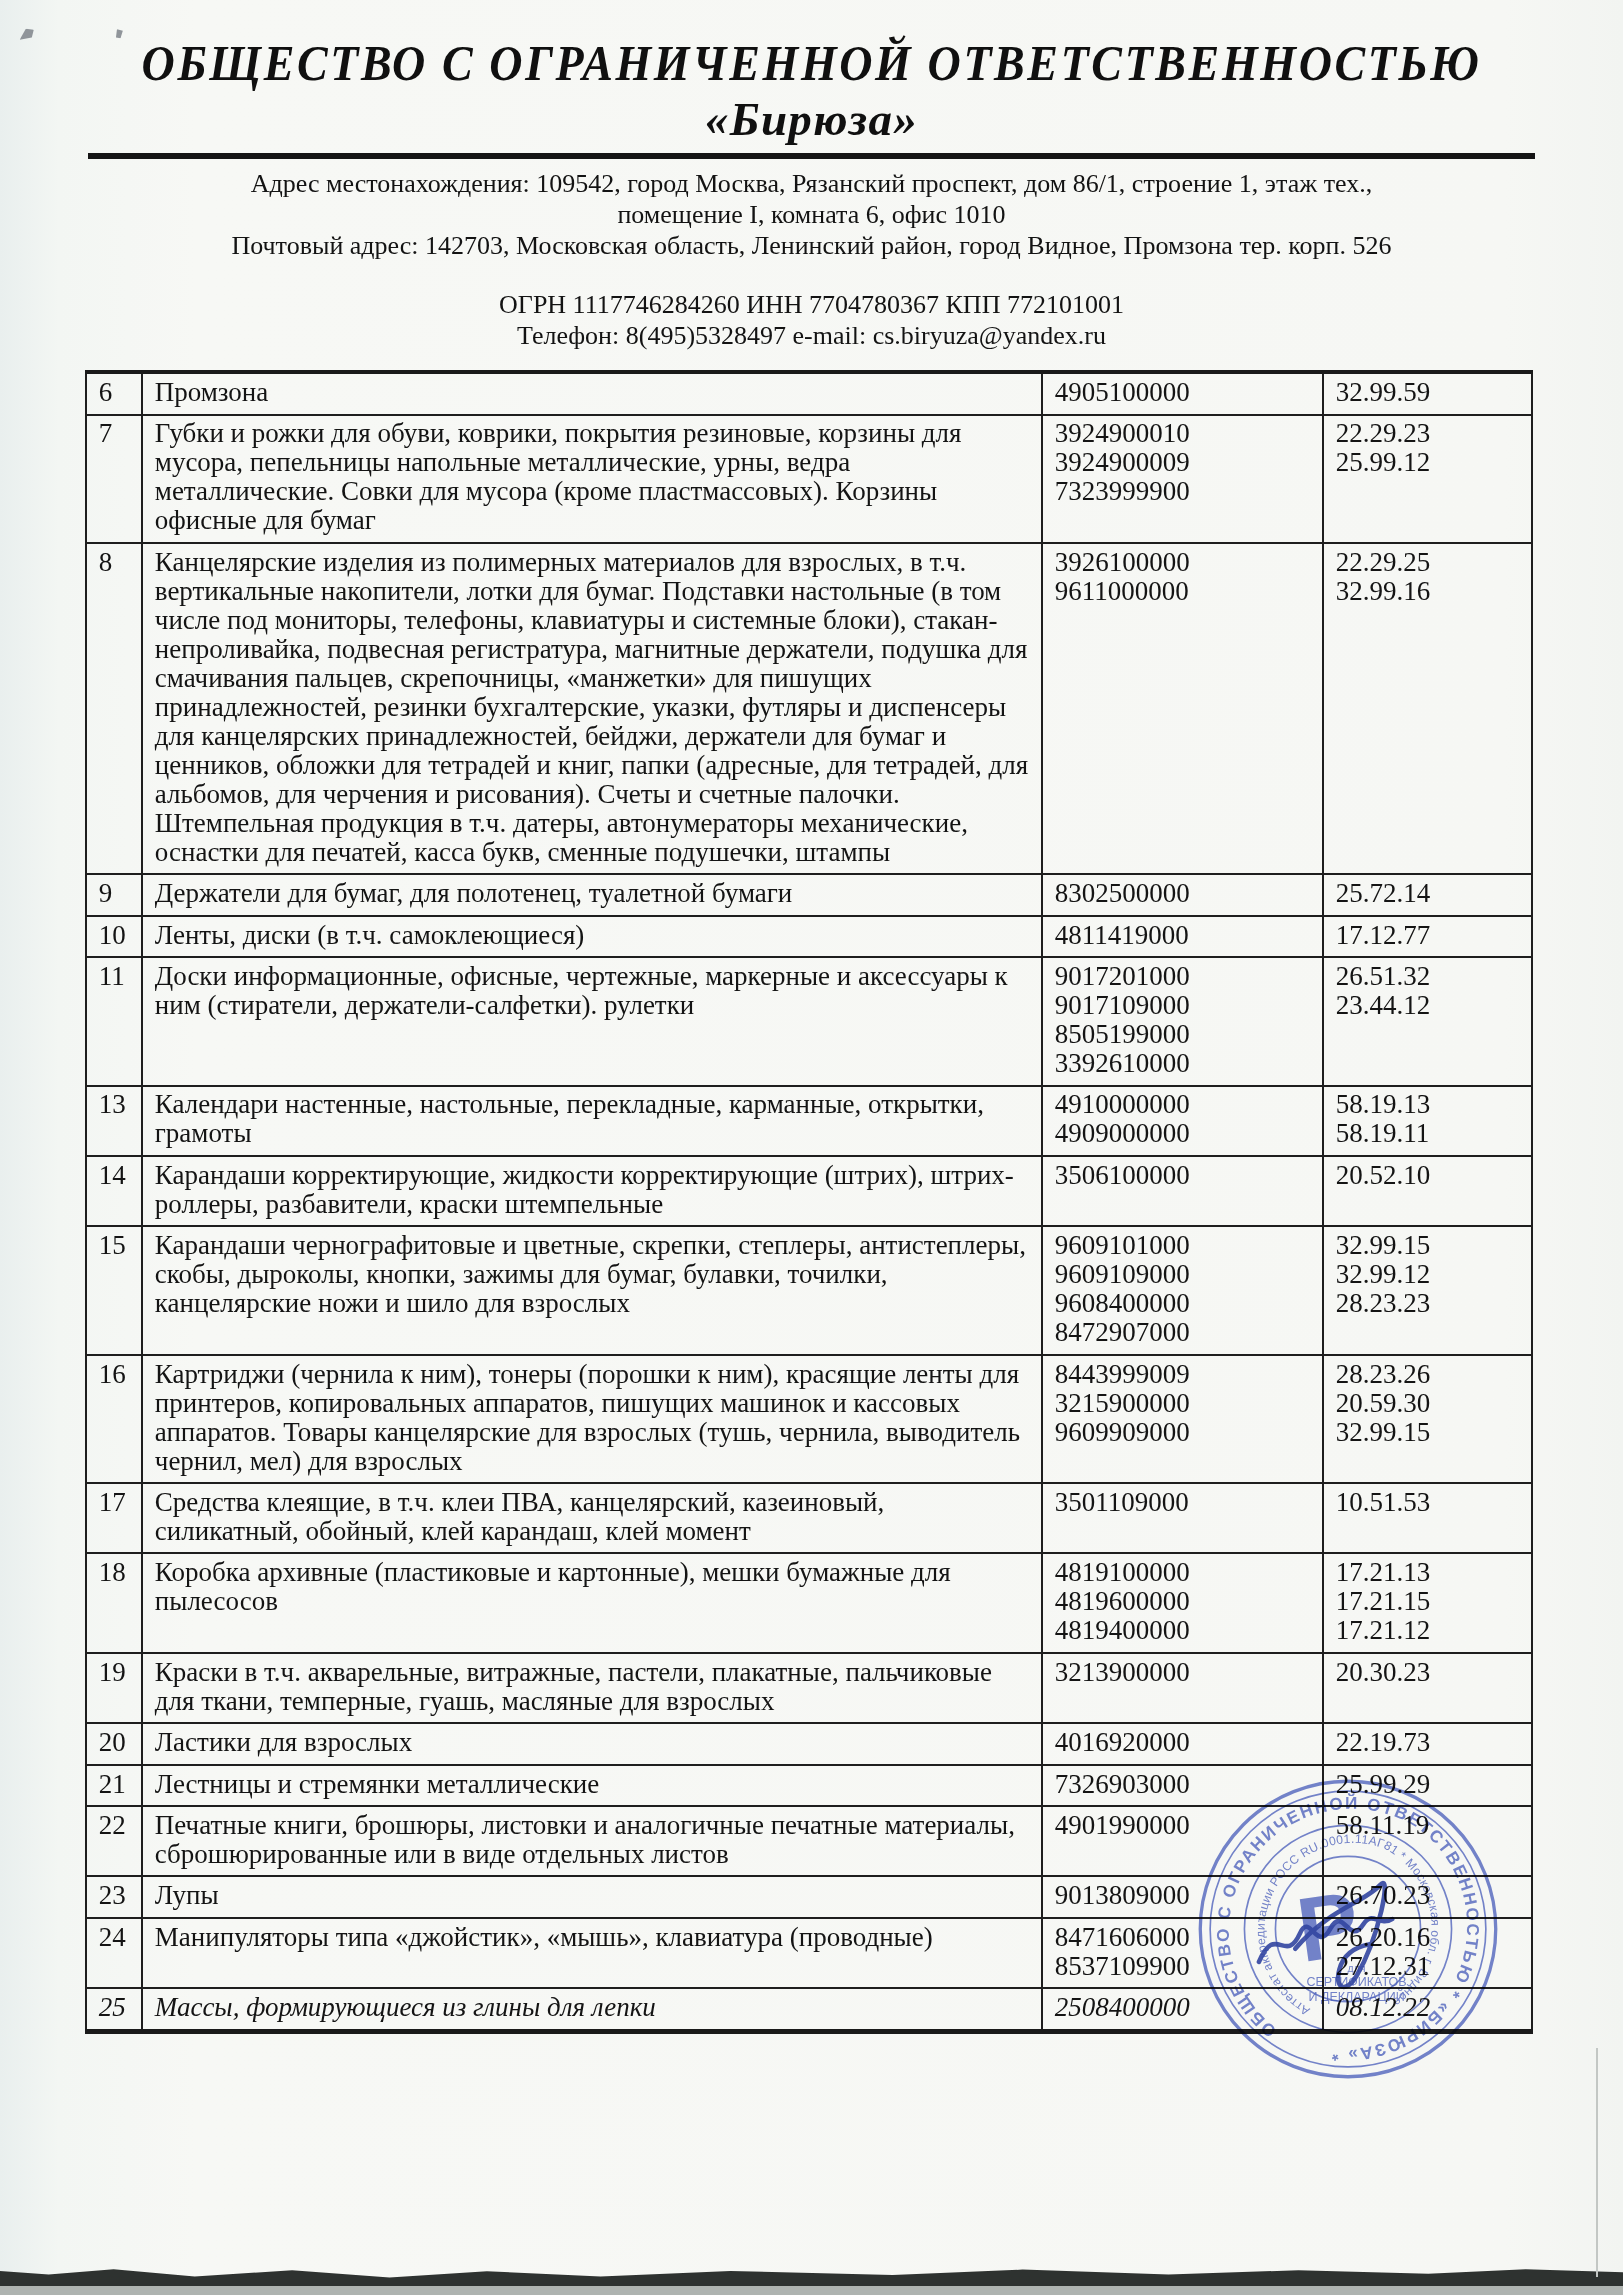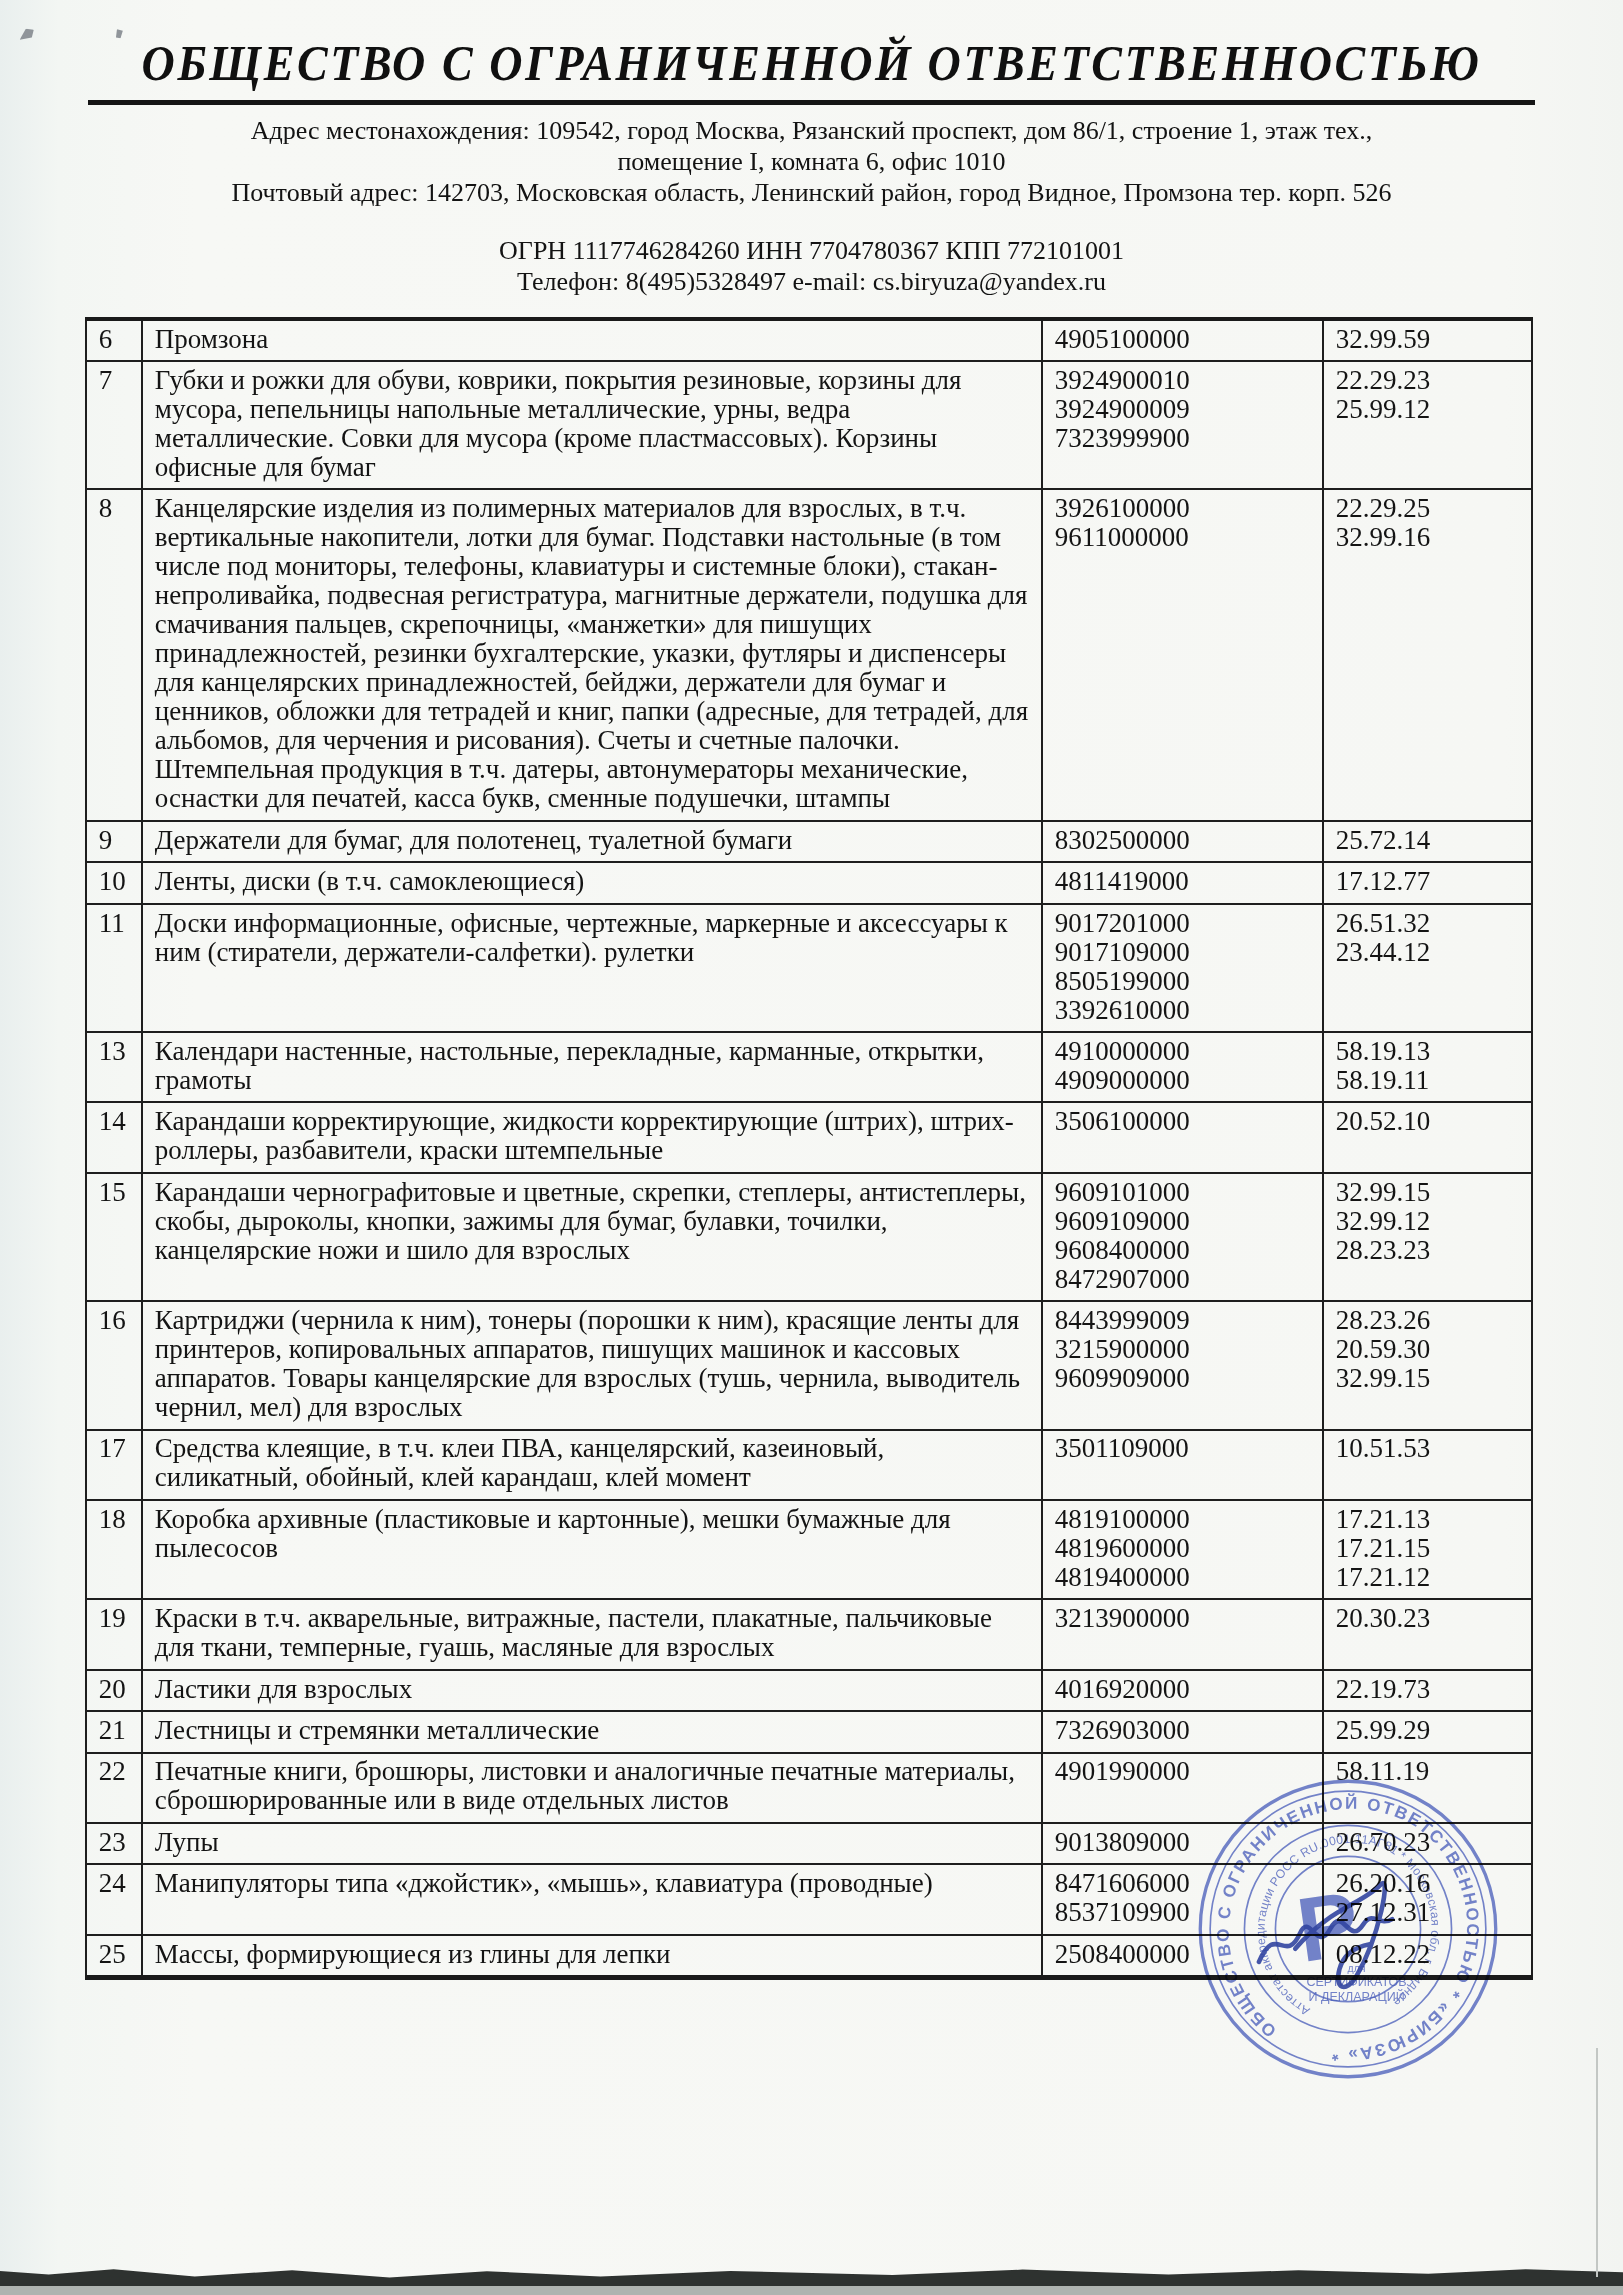--- a/index.html
+++ b/index.html
@@ -26,21 +26,21 @@
   table.items{
     border-collapse:collapse;table-layout:fixed;
     margin:19.6px 0 0 85px;width:1447px;
     font-size:27px;line-height:29px;color:#141414;
   }
   table.items td{
     border:2.6px solid #1e1e1e;vertical-align:top;
     padding:3.9px 11.8px 6.5px 11.8px;
   }
   table.items tr:first-child td{border-top:4.6px solid #1a1a1a;}
-  table.items tr:last-child td{border-bottom:5.9px solid #1a1a1a;}
+  table.items tr:last-child td{border-bottom:5.9px solid #1a1a1a;font-style:italic;}
   col.c1{width:56px;} col.c2{width:900px;} col.c3{width:281px;} col.c4{width:209px;}
   td.c-num{padding-left:9.2px;}
   td.c-code{padding-left:17px;}
   td.c-okpd{padding-left:14.4px;}
   .code-line,.okpd-line{display:block;}
   
   .stamp-wrap{
     position:absolute;left:1193px;top:1774px;width:310px;height:310px;
     mix-blend-mode:multiply;pointer-events:none;
   }
@@ -58,20 +58,21 @@
 </head>
 <body>
 
 <div class="page">
 
   <div class="artifact a1"></div>
   <div class="artifact a2"></div>
 
   <div class="header">
     <div class="company-type">ОБЩЕСТВО С ОГРАНИЧЕННОЙ ОТВЕТСТВЕННОСТЬЮ</div>
+    <div class="company-name">«Бирюза»</div>
     <div class="header-rule"></div>
     <div class="address-block">
       <div>Адрес местонахождения: 109542, город Москва, Рязанский проспект, дом 86/1, строение 1, этаж тех.,</div>
       <div>помещение I, комната 6, офис 1010</div>
       <div>Почтовый адрес: 142703, Московская область, Ленинский район, город Видное, Промзона тер. корп. 526</div>
     </div>
     <div class="reg-block">
       <div>ОГРН 1117746284260 ИНН 7704780367 КПП 772101001</div>
       <div>Телефон: 8(495)5328497 e-mail: cs.biryuza@yandex.ru</div>
     </div>

